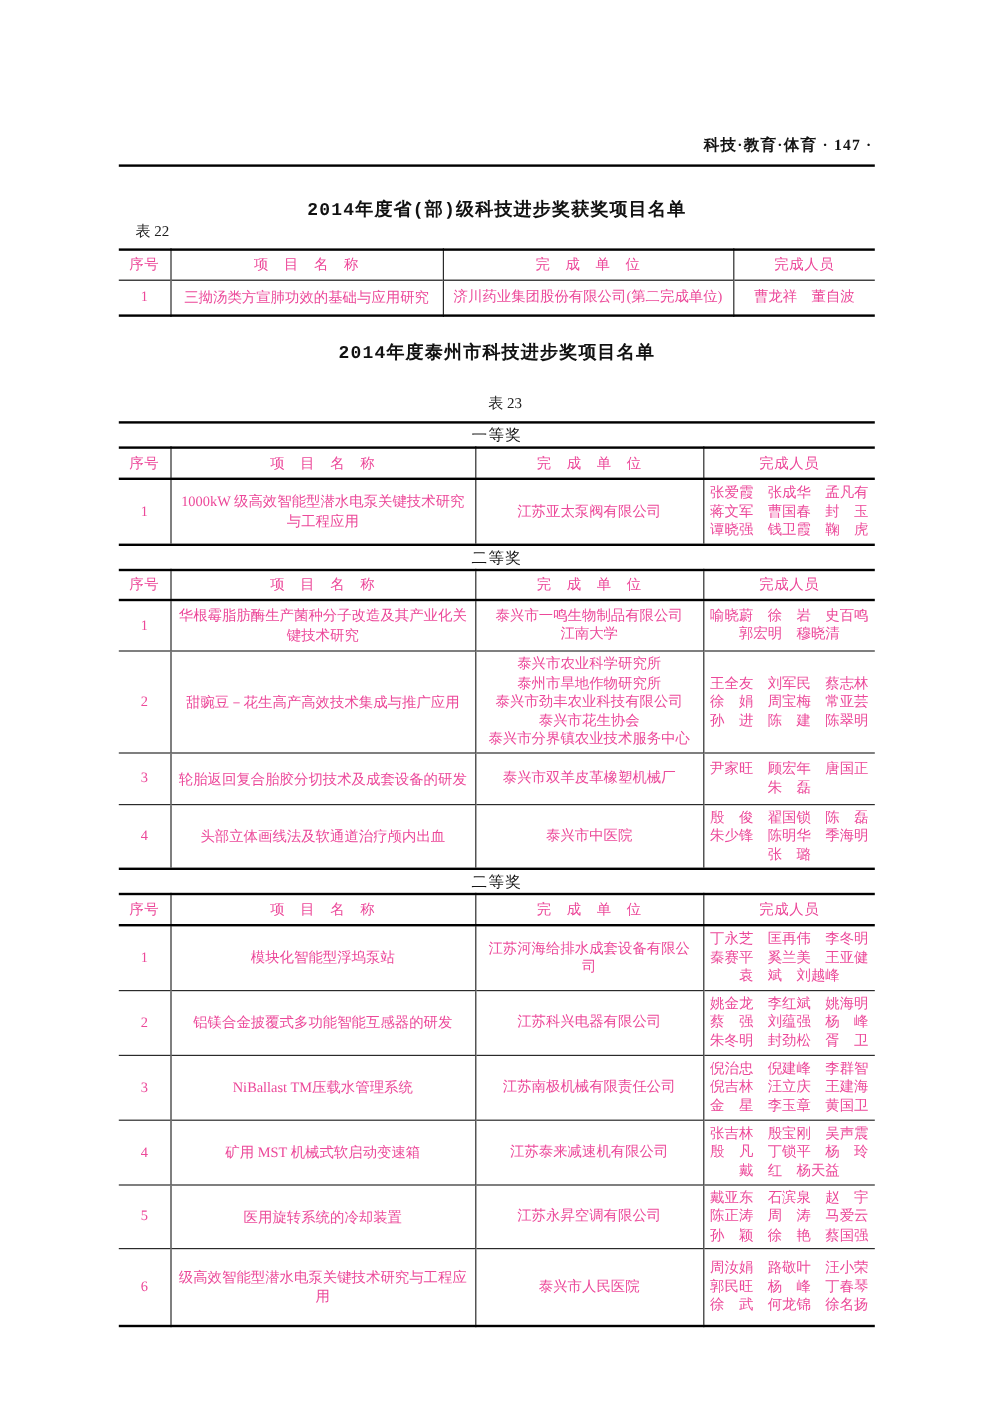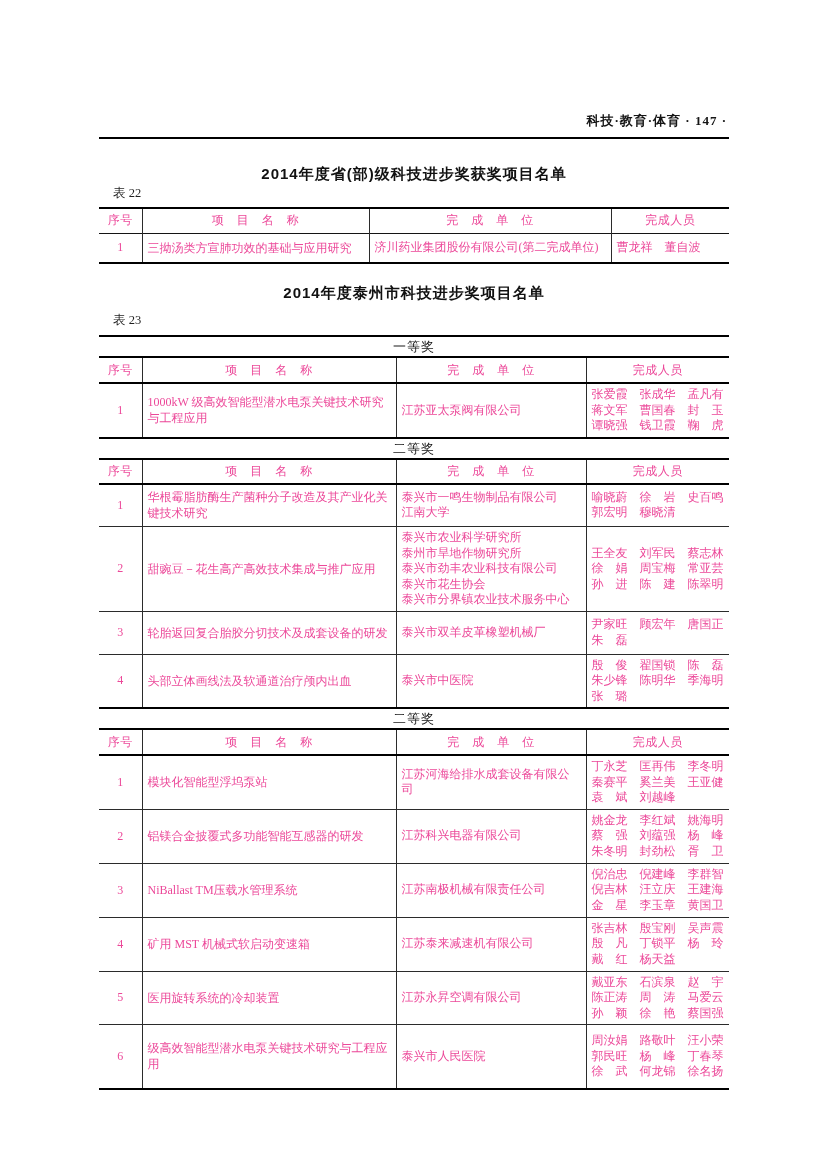--- a/index.html
+++ b/index.html
@@ -13,43 +13,43 @@
 
   .hdr {
     text-align:right; font-family:Liberation Serif, serif;
     font-weight:bold; font-size:13px; letter-spacing:1px; color:#151515;
     padding-right:2px;
   }
   .hdr-rule { margin-top:7px; border-top:2.5px solid #000; height:0; }
 
   .main-title {
     margin-top:26px; text-align:center;
-    font-family:Liberation Sans, sans-serif;
+    font-family:Liberation Mono, monospace;
     font-weight:bold; font-size:15px; letter-spacing:1px; color:#111;
   }
   .subtitle { margin-top:9px; text-align:center; font-size:13.5px; letter-spacing:1px; }
   .tbl-label { margin-top:1px; padding-left:14px; font-size:12.5px; }
   .title2 { margin-top:20px; }
-  .tbl-label2 { margin-top:9px; }
+  .tbl-label2 { margin-top:25px;text-align:center; }
 
   table.t {
     border-collapse:collapse; table-layout:fixed; width:630px;
     font-size:12px; color:#ec4899;
   }
   .t th, .t td {
     border-left:1px solid #2b2b2b;
     padding:3px 5px; vertical-align:middle;
     overflow:hidden;
   }
   .t th:first-child, .t td:first-child { border-left:none; }
   .t th {
     font-weight:normal; text-align:center; font-size:12px; letter-spacing:0.5px;
   }
   .seq { text-align:center; }
-  .proj, .unit, .ppl { text-align:left; }
+  .proj, .unit, .ppl { text-align:center; }
   .ml { white-space:pre-line; line-height:15.5px; }
   .proj { line-height:16px; }
 
   
   .t22 { margin-top:5px; border-top:2.5px solid #000; border-bottom:2.5px solid #000; }
   .t22 thead tr { border-bottom:1.5px solid #141414; }
 
   
   .ts { border-top:2px solid #000; }
   .ts thead tr { border-bottom:2px solid #000; }

